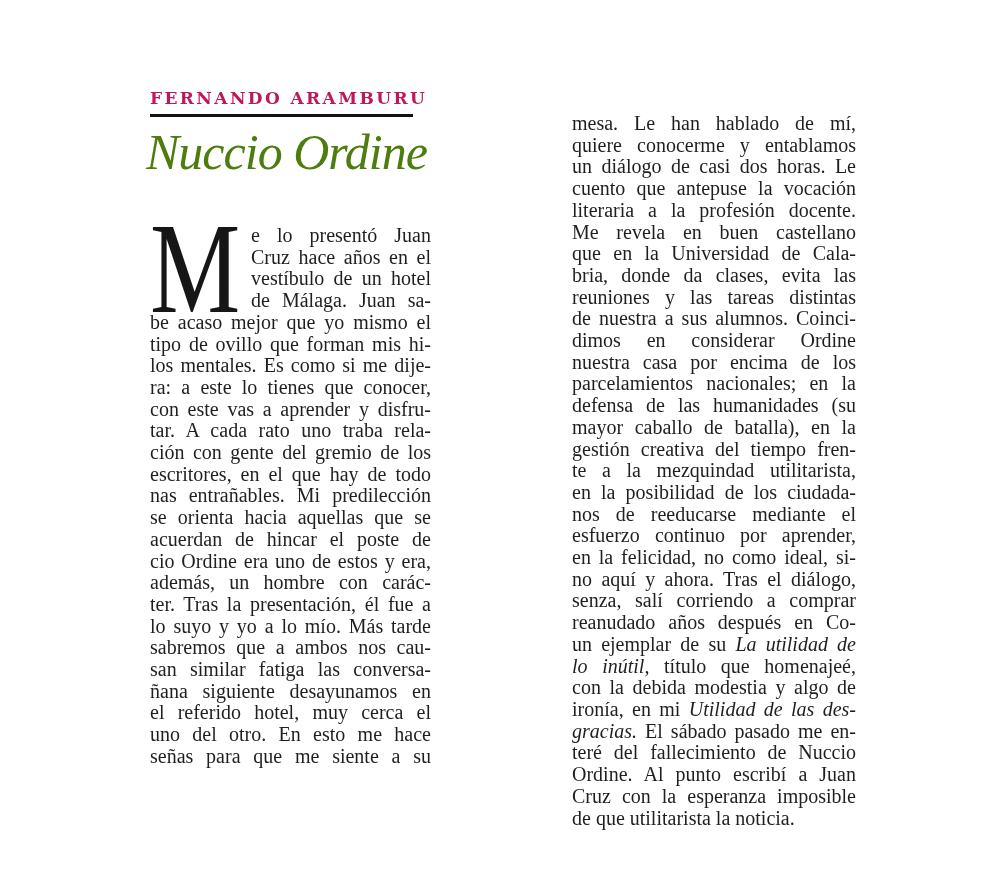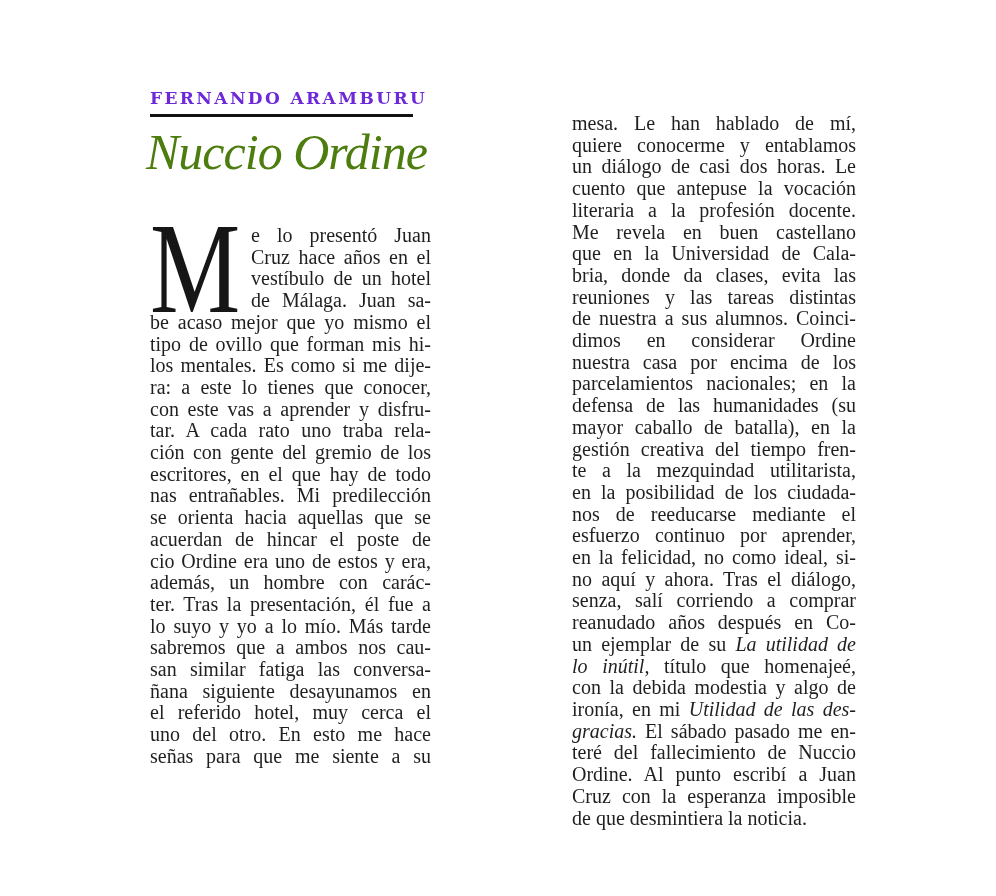--- a/index.html
+++ b/index.html
@@ -17,21 +17,21 @@
   }
   .kicker {
     position: absolute;
     left: 150px;
     top: 90px;
     font-family: "DejaVu Serif", serif;
     font-weight: bold;
     font-size: 17px;
     line-height: 17px;
     letter-spacing: 2.4px;
-    color: #6d28d9;
+    color: #be185d;
     white-space: nowrap;
   }
   .rule {
     position: absolute;
     left: 150px;
     top: 114px;
     width: 263px;
     height: 3px;
     background: #121212;
   }
@@ -161,17 +161,17 @@
         <div class="bodyline"><span>senza, salí corriendo a comprar</span></div>
         <div class="bodyline"><span>reanudado años después en Co-</span></div>
         <div class="bodyline"><span>un ejemplar de su </span><span class="em">La utilidad de</span></div>
         <div class="bodyline"><span class="em">lo inútil,</span><span> título que homenajeé,</span></div>
         <div class="bodyline"><span>con la debida modestia y algo de</span></div>
         <div class="bodyline"><span>ironía, en mi </span><span class="em">Utilidad de las des-</span></div>
         <div class="bodyline"><span class="em">gracias.</span><span> El sábado pasado me en-</span></div>
         <div class="bodyline"><span>teré del fallecimiento de Nuccio</span></div>
         <div class="bodyline"><span>Ordine. Al punto escribí a Juan</span></div>
         <div class="bodyline"><span>Cruz con la esperanza imposible</span></div>
-        <div class="bodyline ragged"><span>de que desmintiera la noticia.</span></div>
+        <div class="bodyline ragged"><span>de que utilitarista la noticia.</span></div>
       </div>
   </div>
 
 </div>
 
 </body></html>

